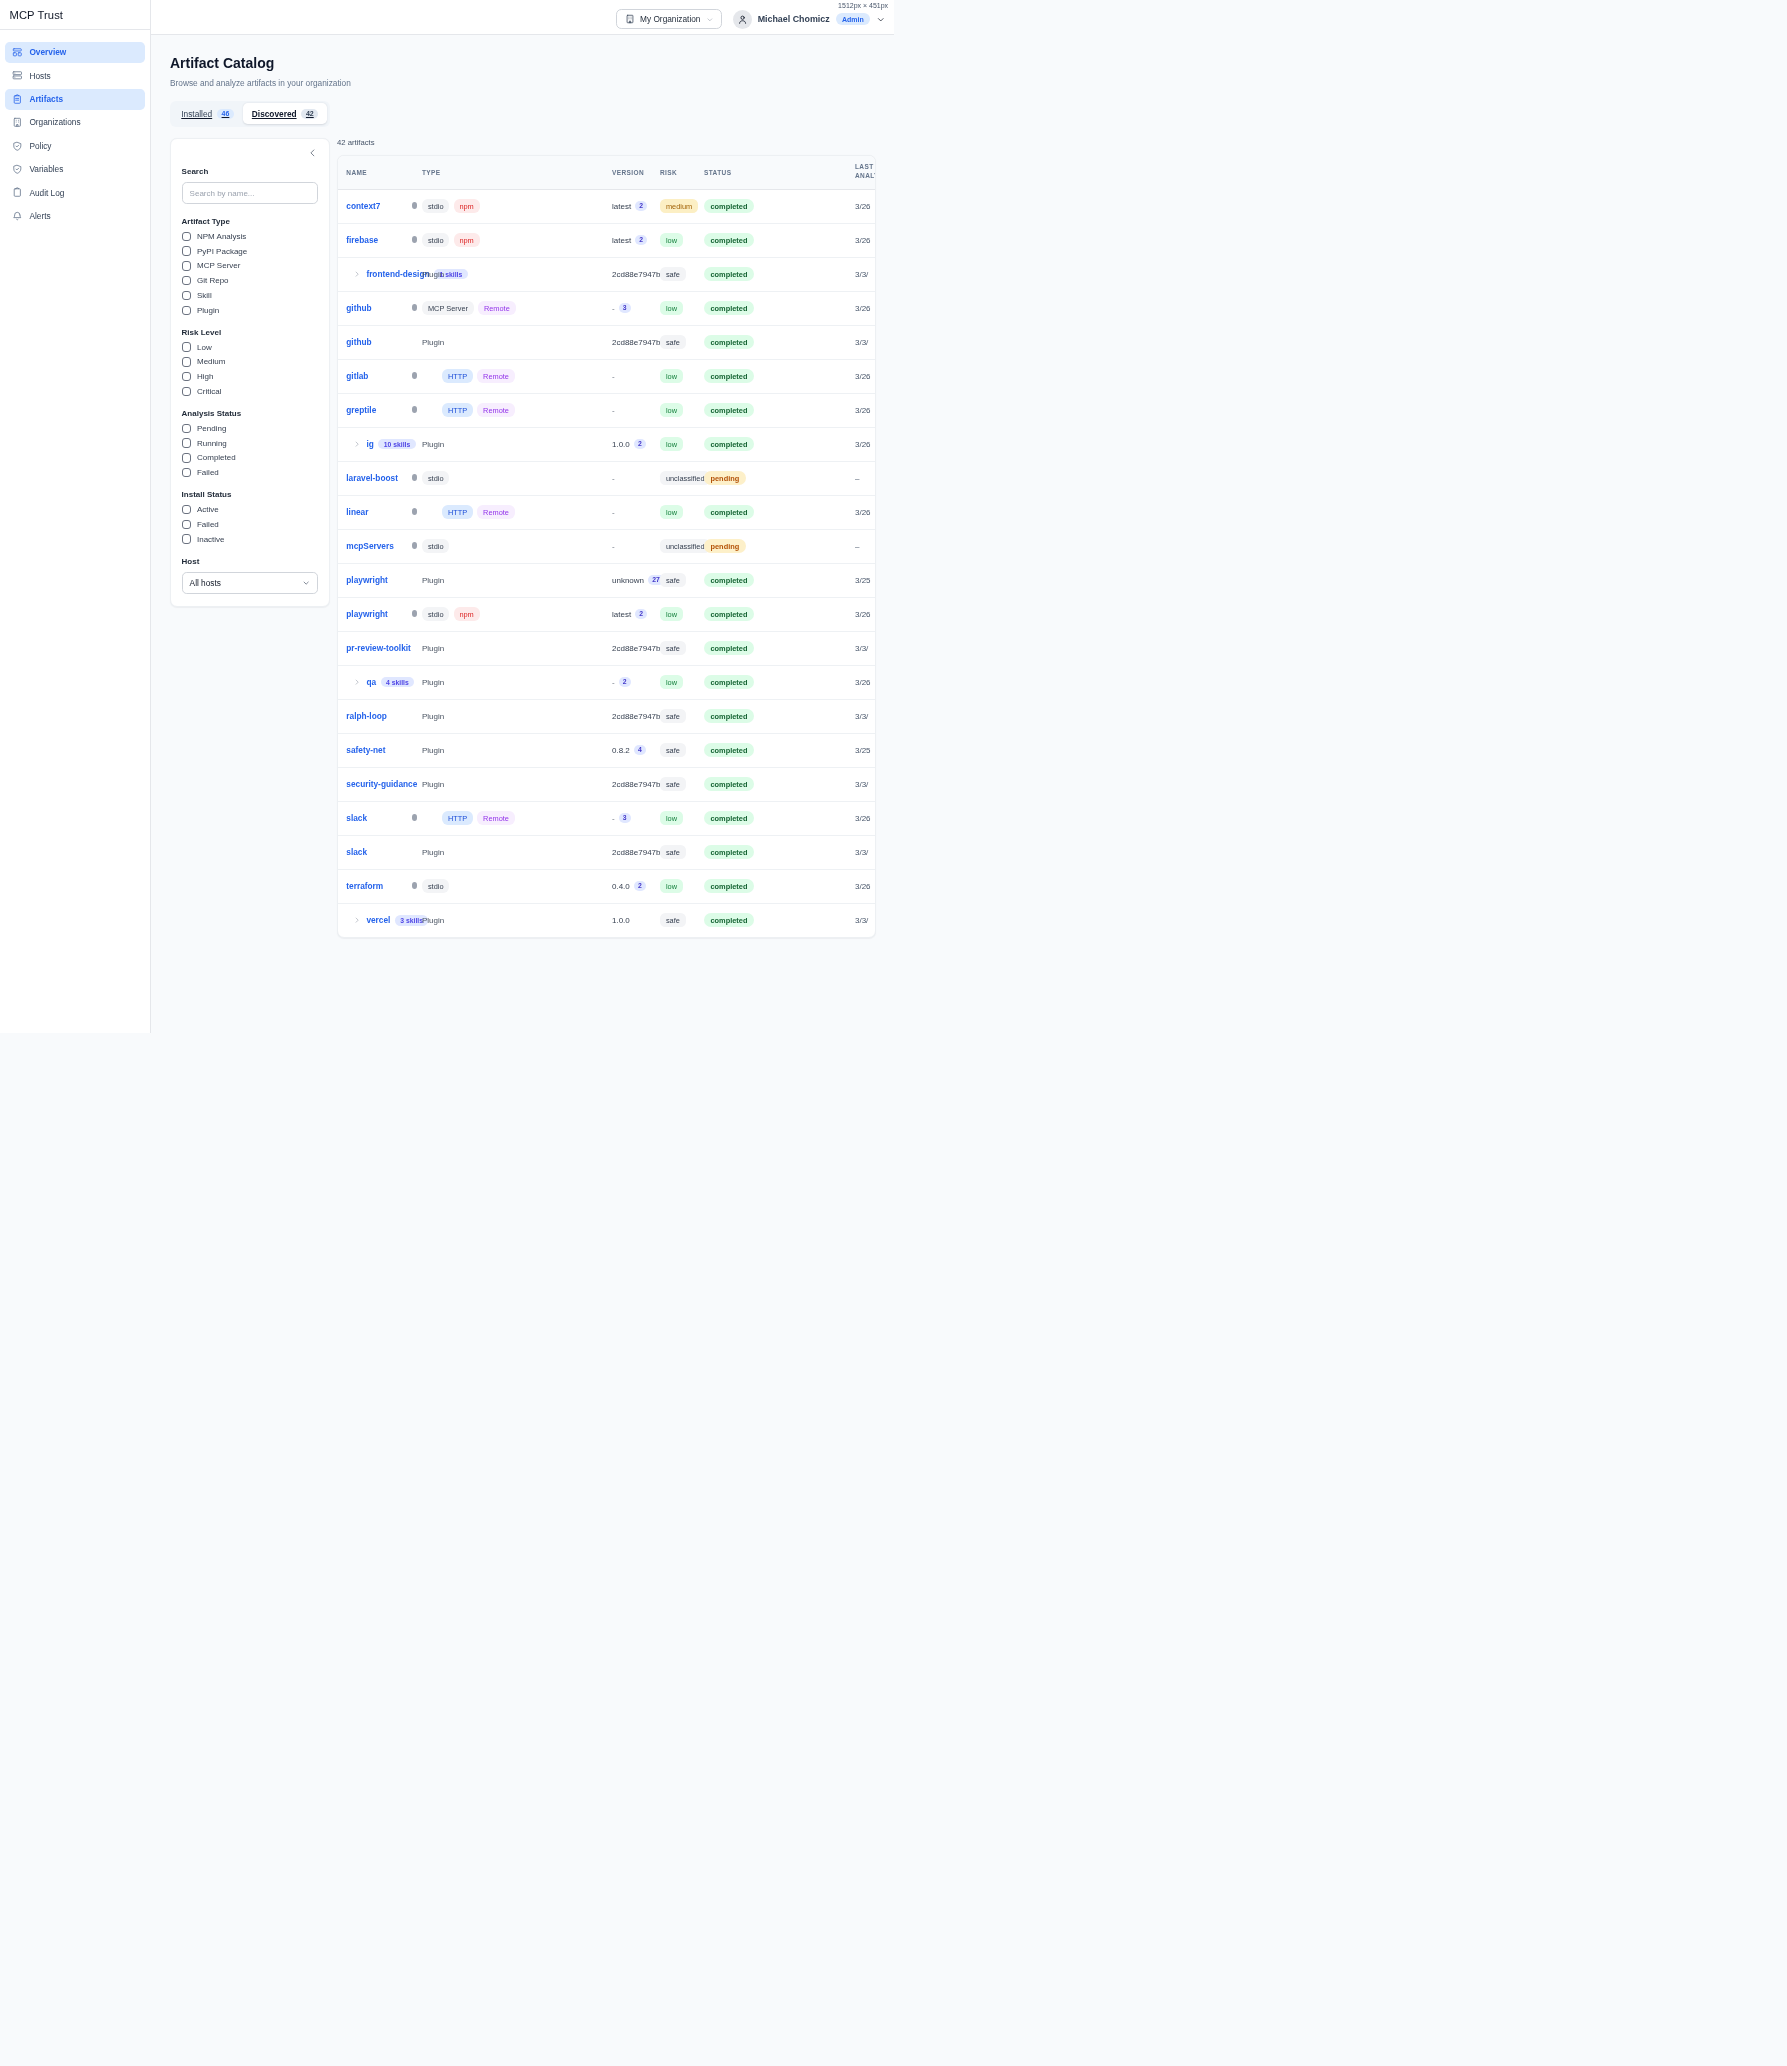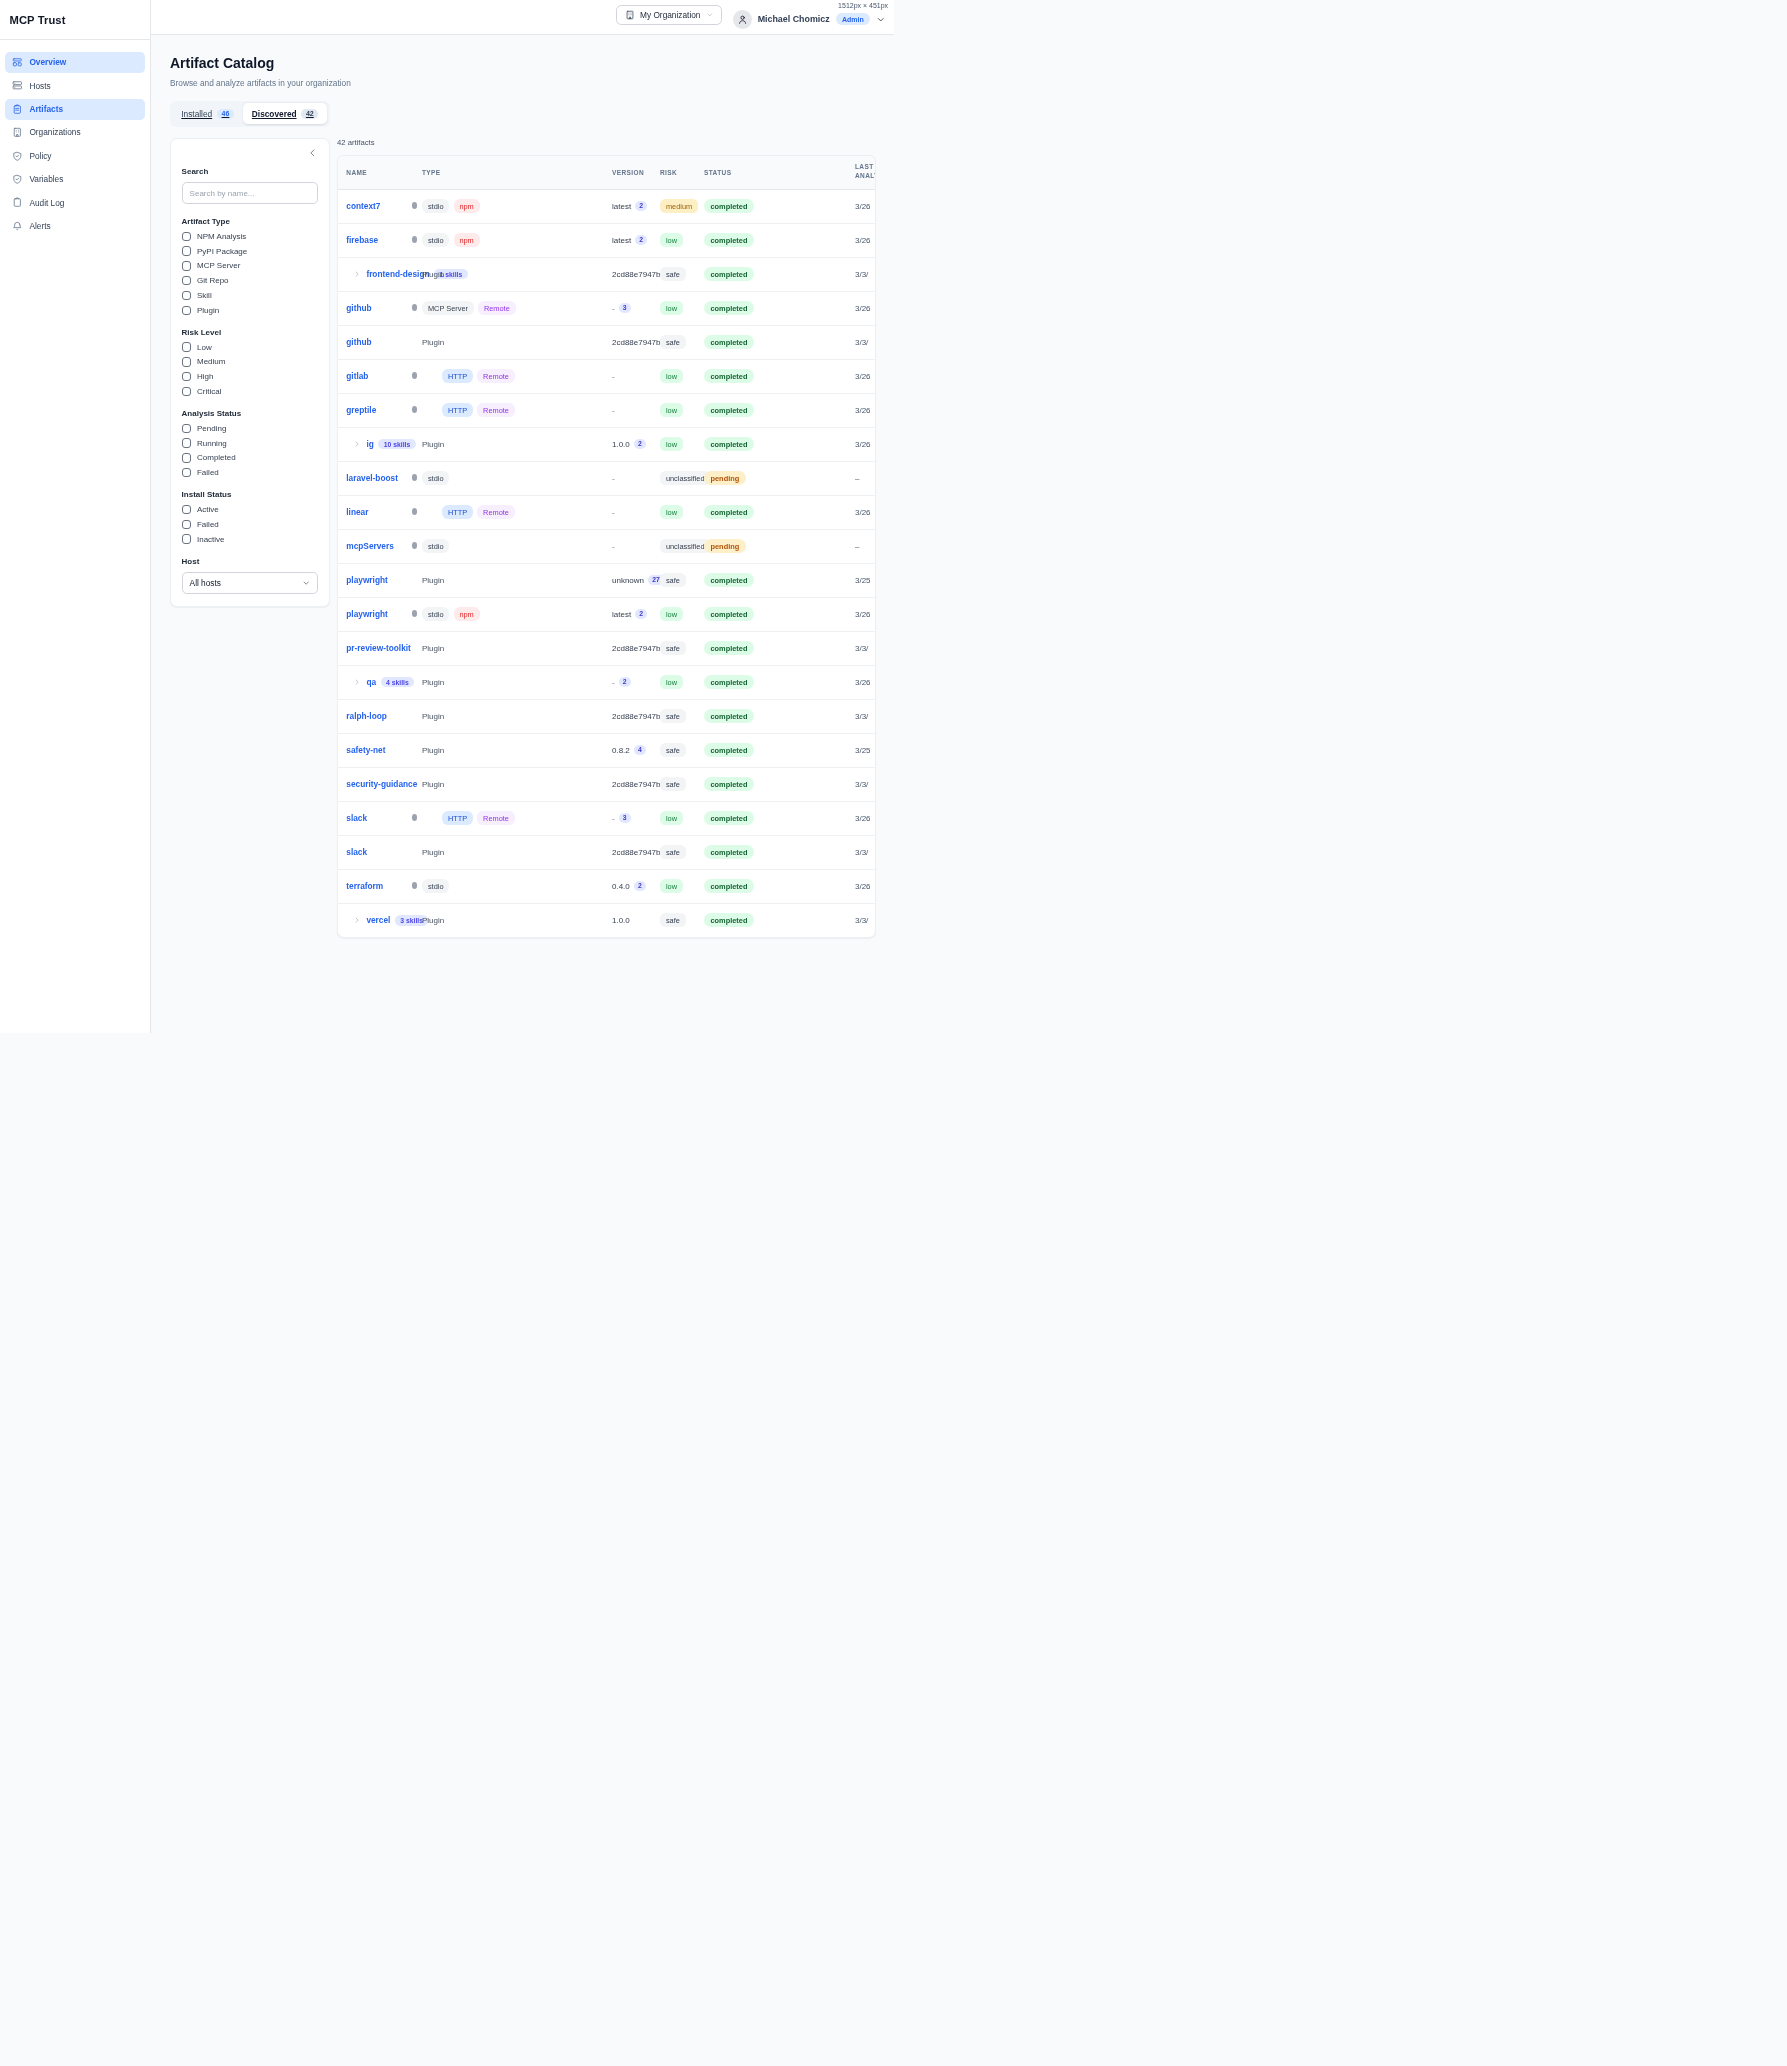--- a/index.html
+++ b/index.html
@@ -3,34 +3,34 @@
 <meta charset="utf-8">
 <style>
   * { margin:0; padding:0; box-sizing:border-box; }
   html,body { width:894px; height:1033px; overflow:hidden; }
   body { font-family:"Liberation Sans", sans-serif; background:#f8fafc; color:#0f172a; }
 
   .app { display:grid; grid-template-columns:151px 1fr; height:100%; }
 
   
   .sidebar { background:#fff; border-right:0.6px solid #e5e7eb; }
-  .logo { height:40px; display:flex; align-items:center; padding-left:9.5px;
-          border-bottom:0.6px solid #e5e7eb; font-size:11.2px; font-weight:700; color:#111827; letter-spacing:0.1px;}
+  .logo { height:30px; display:flex; align-items:center; padding-left:9.5px;
+          border-bottom:0.6px solid #e5e7eb; font-size:11.2px; font-weight:400; color:#111827; letter-spacing:0.1px;}
   .nav { padding:11.8px 0 0 0; }
   .nav-item { display:flex; align-items:center; gap:6.5px; height:21px; margin:0 5.3px 2.4px 5.3px;
               padding-left:7px; border-radius:4.7px; font-size:8.3px; color:#334155; cursor:pointer; }
   .nav-item .icn { display:flex; width:10.6px; height:10.6px; color:#64748b; }
   .nav-item.active { background:#dbeafe; color:#2563eb; font-weight:600; }
   .nav-item.active .icn { color:#2563eb; }
   .icn svg { width:100%; height:100%; }
 
   
   .main { display:flex; flex-direction:column; min-width:0; }
   .topbar { position:relative; background:#fff; border-bottom:0.6px solid #e5e7eb; height:35px;
-            display:flex; justify-content:flex-end; gap:10.6px; padding-right:8.3px; flex:0 0 auto;}
+            display:flex; align-items:center; justify-content:flex-end; gap:10.6px; padding-right:8.3px; flex:0 0 auto;}
   .viewport-label { position:absolute; top:1.8px; right:5.9px; font-size:7px; color:#475569; }
   .org-btn { display:flex; align-items:center; gap:5.3px; border:0.6px solid #d1d5db; border-radius:5.3px;
              background:#fff; height:20px; padding:0 7.7px; font-size:8.3px; color:#1f2937; cursor:pointer; margin-top:4.7px;}
   .org-btn .icn { width:10px; height:10px; color:#334155; }
   .org-btn .chev { width:7.7px; height:7.7px; color:#9ca3af; }
   .user-wrap { display:flex; align-items:center; gap:5.9px; margin-top:4.7px; }
   .avatar { width:19px; height:19px; border-radius:50%; background:#e5e7eb; display:flex; align-items:center; justify-content:center; }
   .avatar .icn { width:11.2px; height:11.2px; color:#111827; }
   .user-name { font-size:8.9px; font-weight:600; color:#334155; }
   .role-badge { background:#dbeafe; color:#2563eb; font-size:7px; font-weight:700; border-radius:590px; padding:2.4px 6.5px; }

